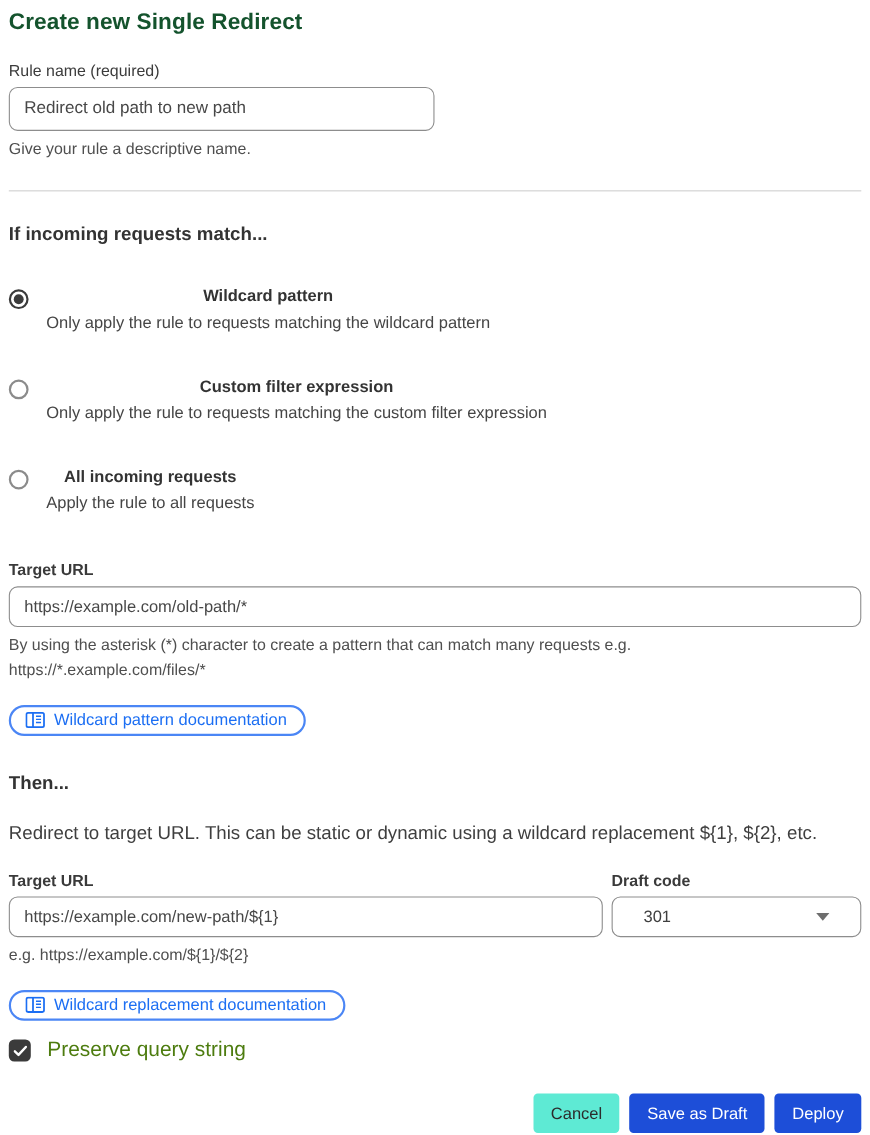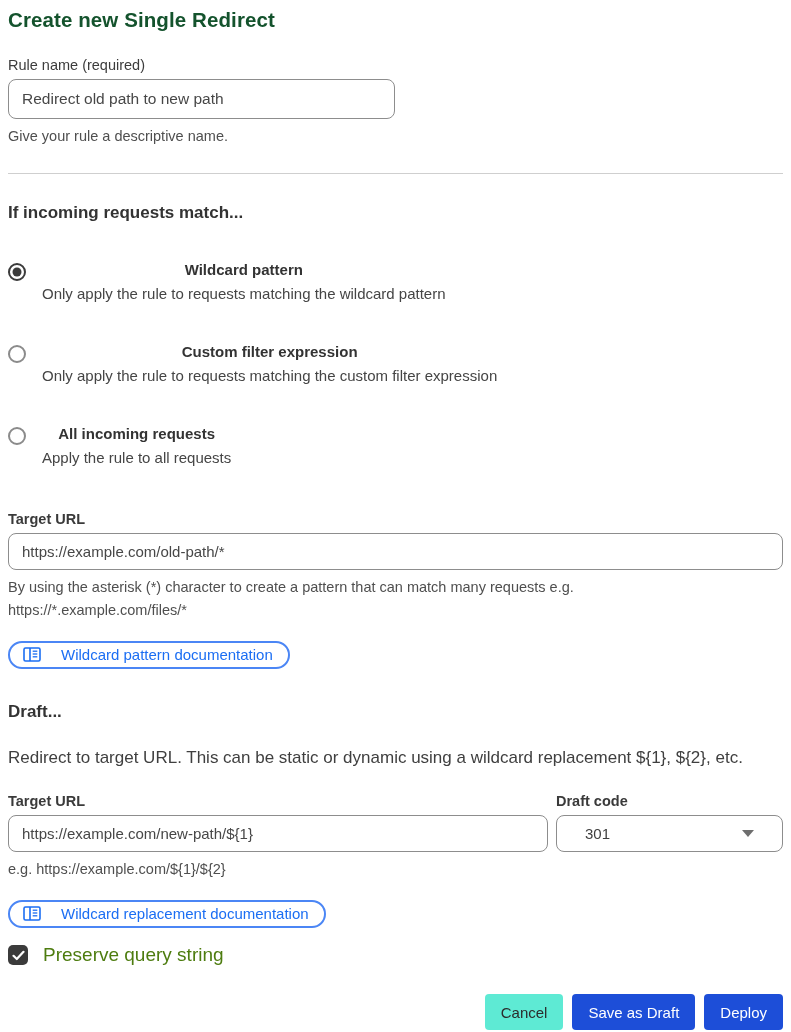--- a/index.html
+++ b/index.html
@@ -95,21 +95,21 @@
   .radio-texts { display: flex; flex-direction: column; align-items: center; }
   .radio-label { font-size: 15px; font-weight: 700; color: #333333; line-height: 1.2; }
   .radio-desc { font-size: 15px; color: #454545; margin-top: 6px; line-height: 1.2; }
 
   .request-url-block { margin-top: 44px; }
   .request-url-block input.text-input { height: 37px; font-size: 15px; }
 
   .doc-button {
     display: inline-flex;
     align-items: center;
-    gap: 20px;
+    gap: 8px;
     margin-top: 20px;
     padding: 4px 15px 5px 13px;
     height: 28px;
     background: #ffffff;
     border: 2px solid #4b86f5;
     border-radius: 999px;
     color: #1b6ef3;
     font-family: "Liberation Sans", sans-serif;
     font-size: 15px;
     cursor: pointer;
@@ -246,21 +246,21 @@
       <rect x="1" y="1" width="16" height="13" rx="1.5"></rect>
       <line x1="7" y1="1" x2="7" y2="14"></line>
       <line x1="9.7" y1="4.2" x2="14.3" y2="4.2" stroke-width="1.3"></line>
       <line x1="9.7" y1="7" x2="14.3" y2="7" stroke-width="1.3"></line>
       <line x1="9.7" y1="9.8" x2="14.3" y2="9.8" stroke-width="1.3"></line>
     </svg>
   </span>
   <span>Wildcard pattern documentation</span>
 </button>
 
-<h2 class="section-heading then-heading">Draft...</h2>
+<h2 class="section-heading then-heading">Then...</h2>
 
 <p class="then-description">Redirect to target URL. This can be static or dynamic using a wildcard replacement ${1}, ${2}, etc.</p>
 
 <div class="target-row">
   <div class="target-col">
     <label class="field-label semibold">Target URL</label>
     <input class="text-input" type="text" value="https://example.com/new-path/${1}" style="">
     <div class="help-text">e.g. https://example.com/${1}/${2}</div>
   </div>
   <div class="status-col">

